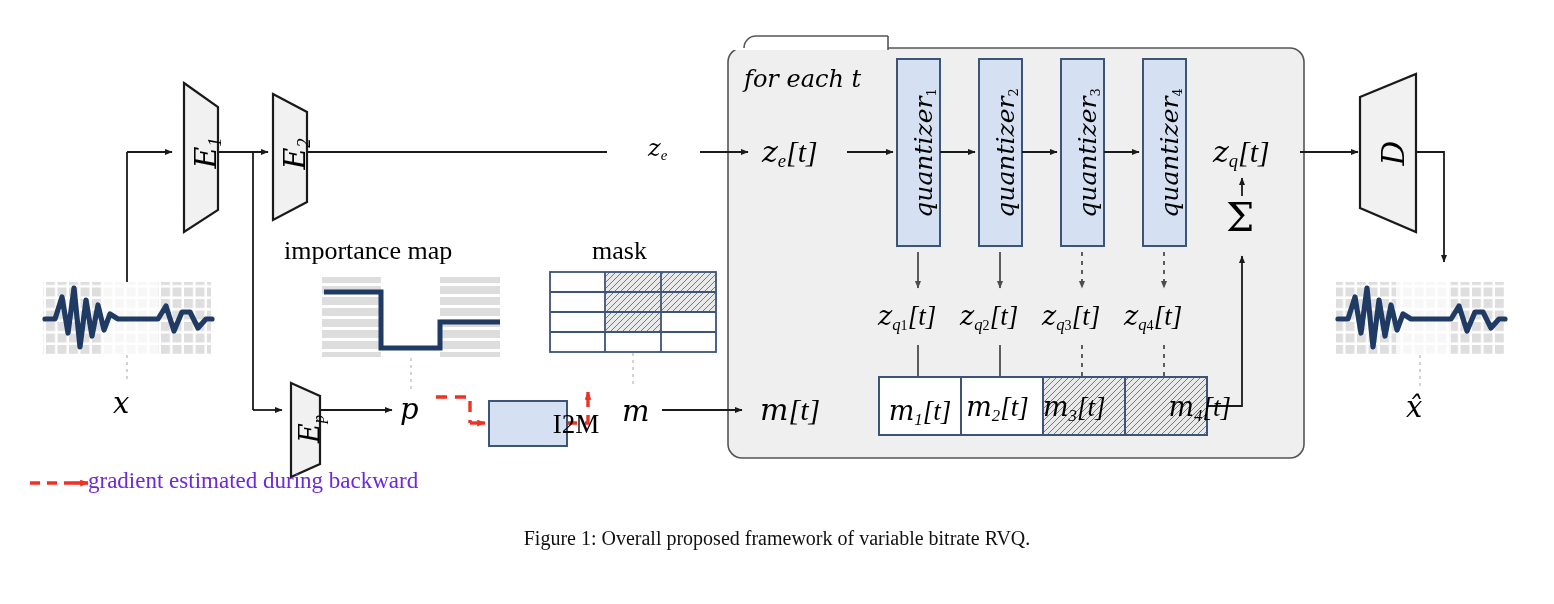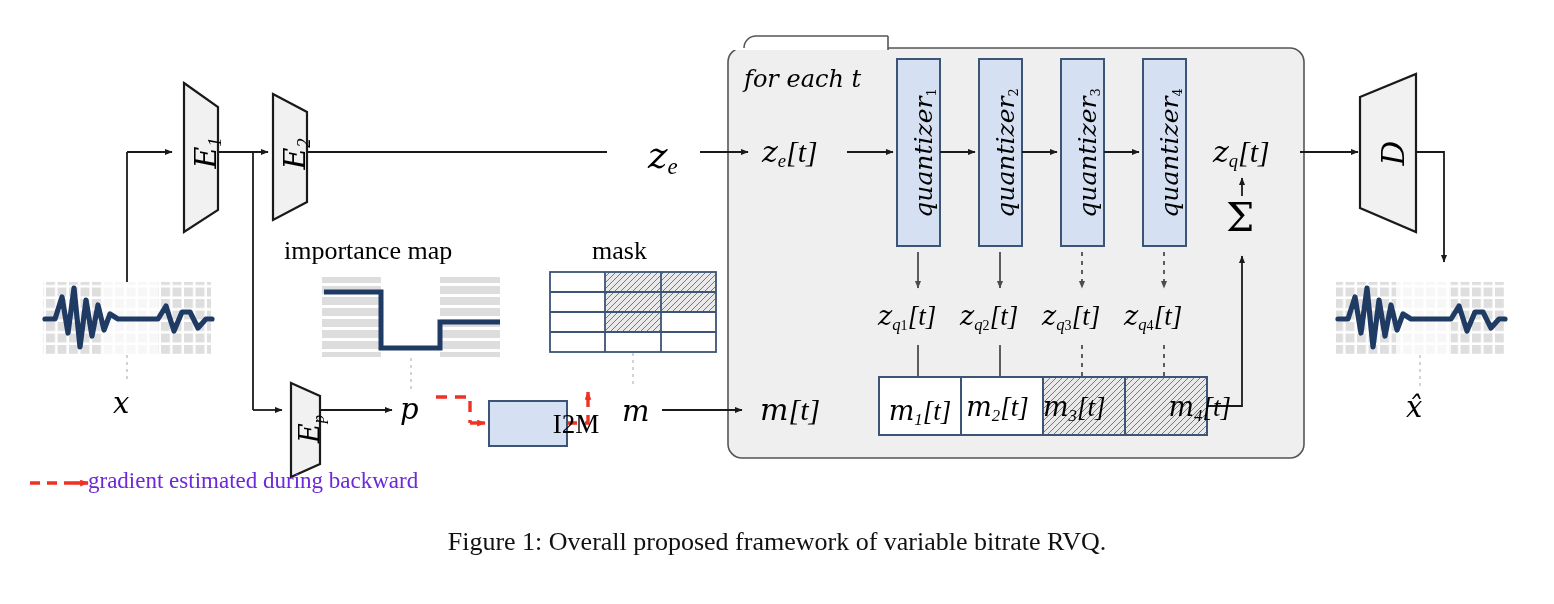--- a/index.html
+++ b/index.html
@@ -6,21 +6,21 @@
   body{width:1554px;height:604px;position:relative;overflow:hidden;
        font-family:"Liberation Serif",serif;color:#000;}
   #stage{position:absolute;left:0;top:0;width:1554px;height:604px;}
   .abs{position:absolute;}
   .math{font-family:"DejaVu Serif",serif;font-style:italic;}
   .sub{font-size:.62em;vertical-align:-0.28em;font-style:italic;}
   .sub2{font-size:.52em;vertical-align:-0.38em;font-style:normal;}
   .brk{font-style:italic;}
   svg{display:block;}
   .caption{position:absolute;left:0;top:527px;width:1554px;text-align:center;
-           font-family:"Liberation Serif",serif;font-size:26px;color:#111;}
+           font-family:"Liberation Serif",serif;font-size:20px;color:#111;}
   .legendtxt{position:absolute;left:88px;top:468px;font-family:"Liberation Serif",serif;
              font-size:23px;color:#6d28d9;white-space:nowrap;}
   .vlabel{position:absolute;white-space:nowrap;margin-top:27px;}
 </style>
 </head>
 <body>
 
 <div id="stage">
 
   <svg class="abs" style="left:0;top:0" width="1554" height="604">
@@ -231,21 +231,21 @@
     <span class="math">p</span>
   </div>
 
   <div class="abs" style="left:622px;top:394px;font-size:29px;">
     <span class="math">m</span>
   </div>
 
   <div class="abs" style="left:489px;top:409px;width:78px;text-align:center;
        font-size:27px;margin-left:48px;">I2M</div>
 
-  <div class="abs" style="left:648px;top:134px;font-size:37px;">
+  <div class="abs" style="left:648px;top:134px;font-size:24px;">
     <span class="math">z</span><span class="sub">e</span>
   </div>
 
   <div class="abs" style="left:762px;top:134px;font-size:30px;">
     <span class="math">z</span><span class="sub">e</span><span class="brk">[t]</span>
   </div>
 
   <div class="abs" style="left:760px;top:392px;font-size:30px;text-align:center;">
     <span class="math">m</span><span class="brk">[t]</span>
   </div>

